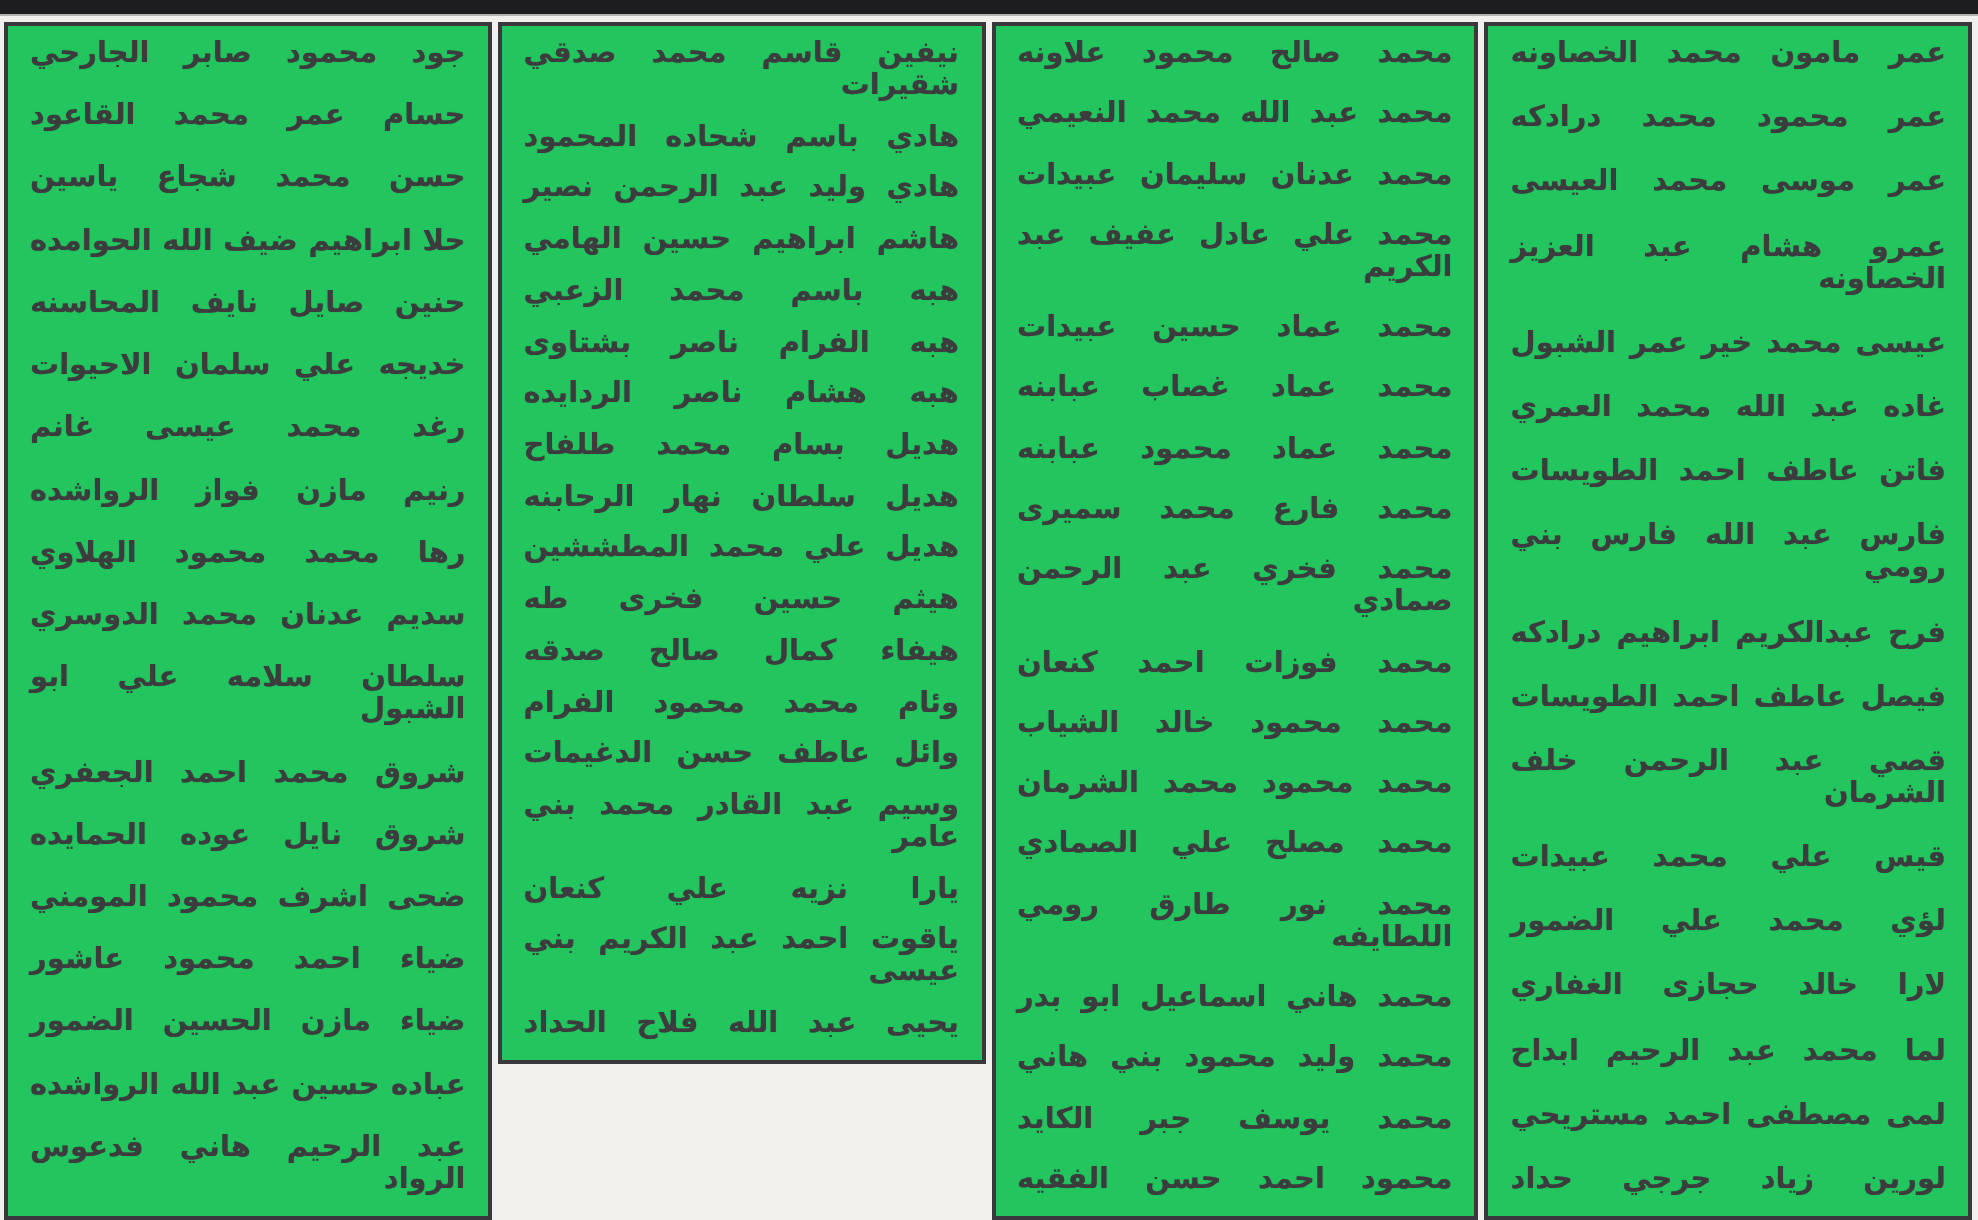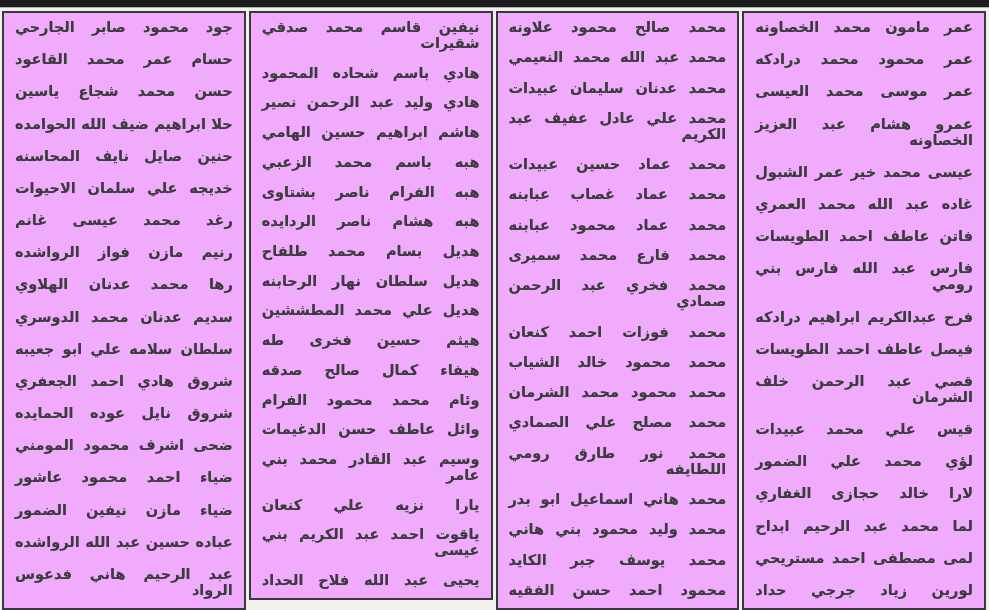--- a/index.html
+++ b/index.html
@@ -13,27 +13,27 @@
     position:absolute;top:0;left:0;width:989px;height:7px;
     background:#1d1d20;
     box-shadow:0 1px 0 rgba(0,0,0,.25);
   }
   .columns{
     position:absolute;top:11px;left:2px;width:984px;height:599px;
     display:flex;flex-direction:row-reverse;gap:3px;
   }
   .col{
     flex:1 1 0;
-    background:#f0abfc;
+    background:#22c55e;
     border:2px solid #39393d;
     box-sizing:border-box;
     display:flex;flex-direction:column;justify-content:space-between;
     padding:7px 11px 9px 11px;
   }
-  .col.short{height:589px;}
+  .col.short{height:521px;}
   .name-row{
     direction:rtl;
     width:100%;
     text-align:justify;
     text-align-last:justify;
     -moz-text-align-last:justify;
     font-size:14.5px;
     font-weight:bold;
     color:#3c3c3e;
     line-height:1.1;
@@ -110,25 +110,25 @@
       </div>
     <div class="col">
         <div class="name-row">جود محمود صابر الجارحي</div>
         <div class="name-row">حسام عمر محمد القاعود</div>
         <div class="name-row">حسن محمد شجاع ياسين</div>
         <div class="name-row">حلا ابراهيم ضيف الله الحوامده</div>
         <div class="name-row">حنين صايل نايف المحاسنه</div>
         <div class="name-row">خديجه علي سلمان الاحيوات</div>
         <div class="name-row">رغد محمد عيسى غانم</div>
         <div class="name-row">رنيم مازن فواز الرواشده</div>
-        <div class="name-row">رها محمد عدنان الهلاوي</div>
+        <div class="name-row">رها محمد محمود الهلاوي</div>
         <div class="name-row">سديم عدنان محمد الدوسري</div>
-        <div class="name-row">سلطان سلامه علي ابو جعيبه</div>
-        <div class="name-row">شروق هادي احمد الجعفري</div>
+        <div class="name-row">سلطان سلامه علي ابو الشبول</div>
+        <div class="name-row">شروق محمد احمد الجعفري</div>
         <div class="name-row">شروق نايل عوده الحمايده</div>
         <div class="name-row">ضحى اشرف محمود المومني</div>
         <div class="name-row">ضياء احمد محمود عاشور</div>
-        <div class="name-row">ضياء مازن نيفين الضمور</div>
+        <div class="name-row">ضياء مازن الحسين الضمور</div>
         <div class="name-row">عباده حسين عبد الله الرواشده</div>
         <div class="name-row">عبد الرحيم هاني فدعوس الرواد</div>
       </div>
   </div>
 </div>
 
 </body></html>

